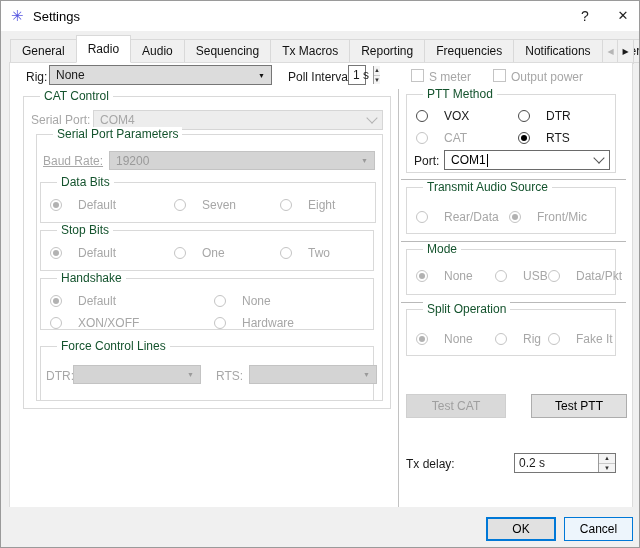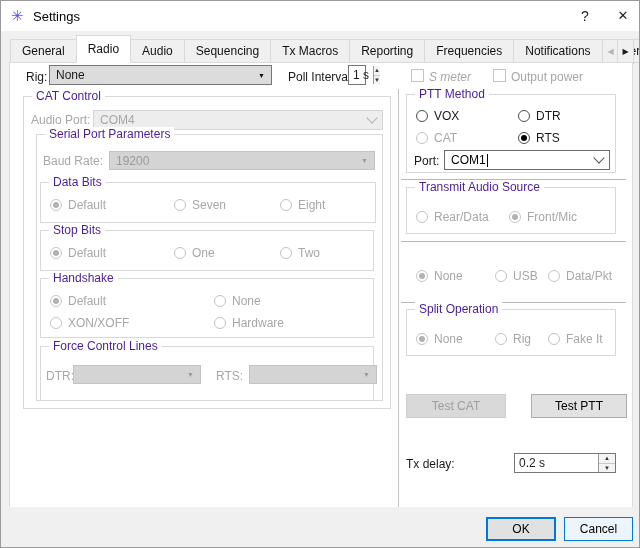--- a/index.html
+++ b/index.html
@@ -21,40 +21,40 @@
   .tabscroll{position:absolute;top:38px;height:23px;width:15px;background:#f0f0f0;border:1px solid #d9d9d9;
        text-align:center;line-height:23px;font-size:8px;}
   .tabscroll.dis{color:#b5b5b5;}
   
   .page{position:absolute;left:8px;top:61px;width:624px;height:447px;background:#fff;
         border:1px solid #dcdcdc;box-sizing:border-box;}
   
   .lbl{position:absolute;white-space:nowrap;}
   .dis{color:#a7a7a7;}
   .group{position:absolute;border:1px solid #d9d9d9;box-sizing:border-box;background:transparent;}
-  .gtitle{position:absolute;top:-8px;left:8px;background:#fff;padding:0 4px;white-space:nowrap;color:#4c1d95;}
+  .gtitle{position:absolute;top:-8px;left:16px;background:#fff;padding:0 4px;white-space:nowrap;color:#14532d;}
   .combo{position:absolute;box-sizing:border-box;display:flex;align-items:center;padding:0 6px;}
   .combo .val{flex:1;white-space:nowrap;overflow:hidden;}
   .combo-rig{background:#dcdcdc;border:1px solid #767676;}
   .combo-flat-dis{background:#ededed;border:1px solid #d6d6d6;color:#a7a7a7;}
   .combo-gray-dis{background:#d4d4d4;border:1px solid #c3c3c3;color:#9a9a9a;}
   .combo-edit{background:#fff;border:1px solid #6a6a6a;color:#000;}
   .tri{font-size:7px;line-height:7px;color:#111;}
   .tri.gray{color:#9a9a9a;}
   .chev{width:7px;height:7px;border-right:1px solid #555;border-bottom:1px solid #555;
         transform:rotate(45deg);margin-top:-4px;}
   .chev.gray{border-color:#b3b3b3;}
   .caret{display:inline-block;width:1px;height:13px;background:#000;margin-left:1px;vertical-align:middle;}
   .spin{position:absolute;box-sizing:border-box;background:#fff;border:1px solid #767676;display:flex;}
   .spin .val{flex:1;padding:2px 4px;white-space:nowrap;}
   .spin .btns{width:16px;border-left:1px solid #9a9a9a;display:flex;flex-direction:column;}
   .spin .sb{flex:1;text-align:center;font-size:6px;line-height:8px;color:#333;background:#f4f4f4;}
   .spin .sb:first-child{border-bottom:1px solid #c9c9c9;}
   .checkbox{position:absolute;width:13px;height:13px;box-sizing:border-box;background:#fff;border:1px solid #c4c4c4;}
-  .radio-item{position:absolute;display:flex;align-items:center;gap:6px;height:14px;}
+  .radio-item{position:absolute;display:flex;align-items:center;gap:16px;height:14px;}
   .radio{width:12px;height:12px;border-radius:50%;box-sizing:border-box;background:#fff;
          border:1px solid #c4c4c4;position:relative;flex:0 0 auto;}
   .radio.en{border-color:#4a4a4a;}
   .radio.on::after{content:"";position:absolute;left:2px;top:2px;width:6px;height:6px;border-radius:50%;background:#b2b2b2;}
   .radio.en.on::after{background:#000;}
   .rlabel{white-space:nowrap;}
   .sep{position:absolute;height:1px;background:#b9b9b9;}
   .vdiv{position:absolute;width:1px;background:#c2c2c2;}
   .btn{position:absolute;box-sizing:border-box;text-align:center;line-height:22px;}
   .btn-dis{background:#d9d9d9;border:1px solid #cfcfcf;color:#9f9f9f;}
@@ -98,37 +98,37 @@
     </div>
     <span class="lbl" style="left:278px;top:7px;">Poll Interval:</span>
     <div class="spin" style="left:338px;top:2px;width:18px;height:20px;">
       <span class="val">1 s</span>
       <span class="btns">
         <span class="sb">▲</span>
         <span class="sb">▼</span>
       </span>
     </div>
     <span class="checkbox" style="left:401px;top:6px;"></span>
-    <span class="lbl dis" style="left:419px;top:7px;font-style:italic;">S meter</span>
+    <span class="lbl dis" style="left:419px;top:7px;">S meter</span>
     <span class="checkbox" style="left:483px;top:6px;"></span>
     <span class="lbl dis" style="left:501px;top:7px;">Output power</span>
 
     <div class="group" style="left:13px;top:33px;width:368px;height:313px;">
       <span class="gtitle">CAT Control</span>
     </div>
-    <span class="lbl dis" style="left:21px;top:50px;">Audio Port:</span>
+    <span class="lbl dis" style="left:21px;top:50px;">Serial Port:</span>
     <div class="combo combo-flat-dis" style="left:83px;top:47px;width:290px;height:20px;">
       <span class="val">COM4</span>
       <span class="chev gray"></span>
     </div>
 
     <div class="group" style="left:26px;top:71px;width:347px;height:267px;">
       <span class="gtitle">Serial Port Parameters</span>
     </div>
-    <span class="lbl dis" style="left:33px;top:91px;">Baud Rate:</span>
+    <span class="lbl dis" style="left:33px;top:91px;text-decoration:underline;">Baud Rate:</span>
     <div class="combo combo-gray-dis" style="left:99px;top:88px;width:266px;height:19px;">
       <span class="val">19200</span>
       <span class="tri gray">▼</span>
     </div>
 
     <div class="group" style="left:30px;top:119px;width:336px;height:41px;">
       <span class="gtitle">Data Bits</span>
     </div>
     <div class="radio-item" style="left:40px;top:135px;">
       <span class="radio on"></span>
@@ -152,21 +152,21 @@
     </div>
     <div class="radio-item" style="left:164px;top:183px;">
       <span class="radio"></span>
       <span class="rlabel dis">One</span>
     </div>
     <div class="radio-item" style="left:270px;top:183px;">
       <span class="radio"></span>
       <span class="rlabel dis">Two</span>
     </div>
 
-    <div class="group" style="left:30px;top:215px;width:334px;height:60px;">
+    <div class="group" style="left:30px;top:215px;width:334px;height:52px;">
       <span class="gtitle">Handshake</span>
     </div>
     <div class="radio-item" style="left:40px;top:231px;">
       <span class="radio on"></span>
       <span class="rlabel dis">Default</span>
     </div>
     <div class="radio-item" style="left:204px;top:231px;">
       <span class="radio"></span>
       <span class="rlabel dis">None</span>
     </div>
@@ -231,20 +231,23 @@
       <span class="radio"></span>
       <span class="rlabel dis">Rear/Data</span>
     </div>
     <div class="radio-item" style="left:499px;top:147px;">
       <span class="radio on"></span>
       <span class="rlabel dis">Front/Mic</span>
     </div>
 
     <div class="sep" style="left:391px;top:178px;width:225px;"></div>
 
+    <div class="group" style="left:396px;top:186px;width:210px;height:46px;">
+      <span class="gtitle">Mode</span>
+    </div>
     <div class="radio-item" style="left:406px;top:206px;">
       <span class="radio on"></span>
       <span class="rlabel dis">None</span>
     </div>
     <div class="radio-item" style="left:485px;top:206px;">
       <span class="radio"></span>
       <span class="rlabel dis">USB</span>
     </div>
     <div class="radio-item" style="left:538px;top:206px;">
       <span class="radio"></span>

